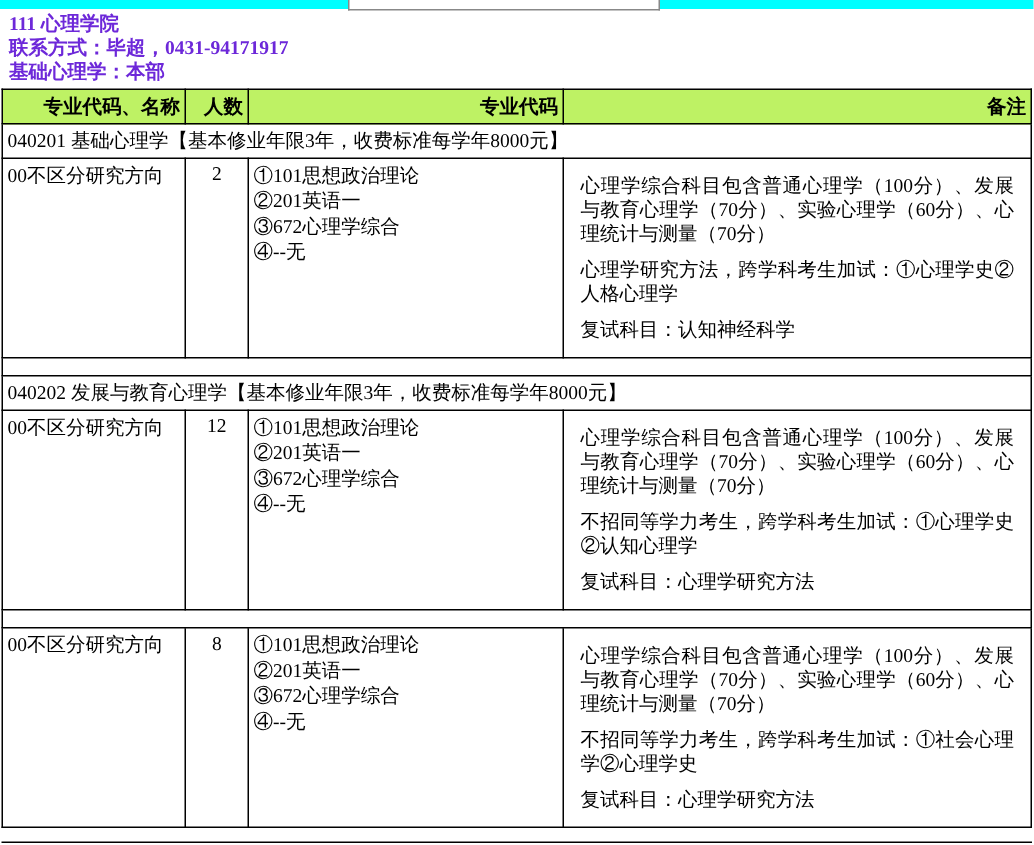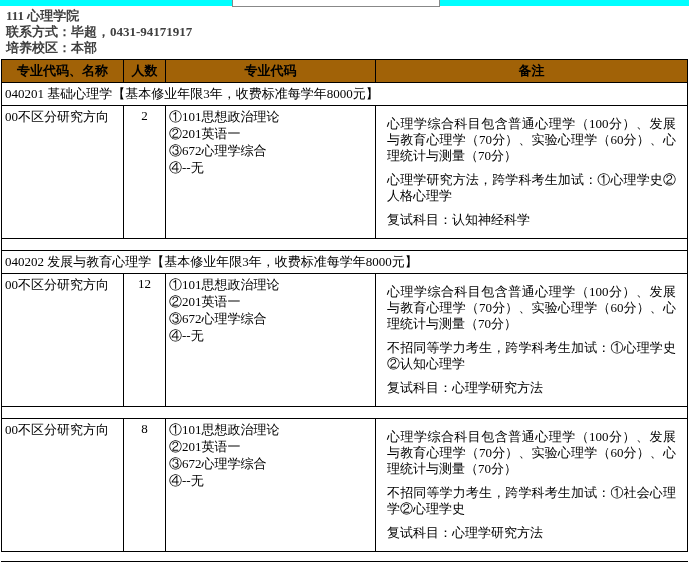--- a/index.html
+++ b/index.html
@@ -38,45 +38,45 @@
     border-right: 1px solid #888;
     border-bottom: 1px solid #888;
   }
   .header {
     padding: 2px 6px 3px 6px;
     line-height: 16px;
   }
   .header div {
     font-weight: bold;
     font-size: 13px;
-    color: #404040;
+    color: #6d28d9;
     white-space: nowrap;
   }
   table.main {
     border-collapse: collapse;
     width: 687px;
     margin: 0 1px;
     table-layout: fixed;
   }
   table.main td, table.main th {
     border: 1px solid #000000;
     padding: 2px 3px;
     vertical-align: top;
     font-size: 13px;
   }
   .col-code { width: 122px; }
   .col-num { width: 42px; }
   .col-subj { width: 210px; }
   .col-remark { width: auto; }
 
   thead th {
-    text-align: center;
+    text-align: right;
     font-weight: bold;
     padding: 3px 2px;
-    background: #a16207;
+    background: #bef264;
   }
   .group-row td {
     font-weight: normal;
     padding: 3px 4px;
     letter-spacing: 0px;
   }
   .cell-dir {
     white-space: nowrap;
   }
   .cell-num {
@@ -111,21 +111,21 @@
 
 <div class="page">
 
   <div class="topbar">
     <div class="topbar-tab"></div>
   </div>
 
   <div class="header">
     <div>111 心理学院</div>
     <div>联系方式：毕超，0431-94171917</div>
-    <div>培养校区：本部</div>
+    <div>基础心理学：本部</div>
   </div>
 
   <table class="main">
     <colgroup>
       <col class="col-code">
       <col class="col-num">
       <col class="col-subj">
       <col class="col-remark">
     </colgroup>
     <thead>

